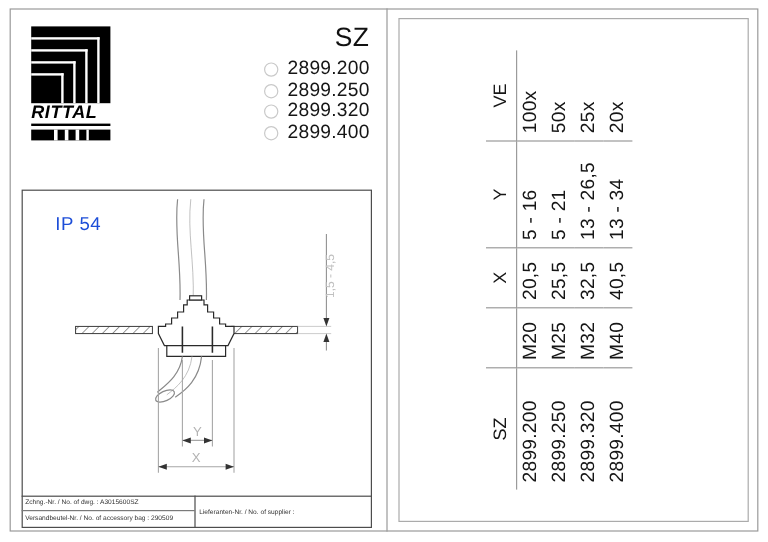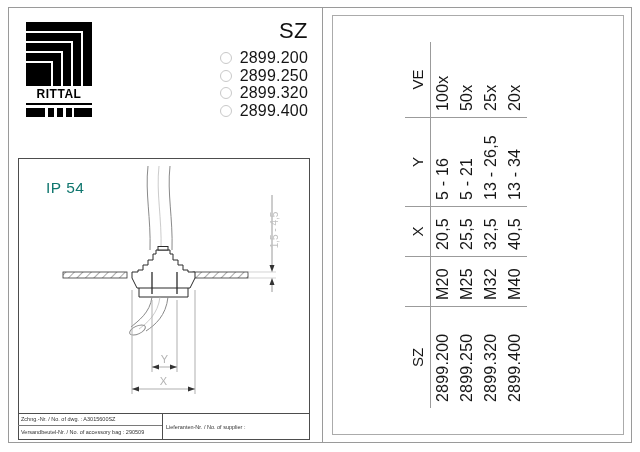--- a/index.html
+++ b/index.html
@@ -9,35 +9,35 @@
 
   
   .outer-border{left:8px;top:7px;width:622px;height:434px;border:1px solid #9a9a9a;}
   .page-divider{left:322px;top:7px;width:1px;height:436px;background:#9a9a9a;}
   .right-inner-border{left:332px;top:15px;width:290px;height:418px;border:1px solid #ababab;}
 
   
   .logo{left:26px;top:22px;width:66px;height:94px;}
   .logo-square{position:absolute;left:0;top:0;width:66px;height:64px;background:#000;}
   .logo-l{position:absolute;left:0;border-top:2px solid #fff;border-right:2px solid #fff;box-sizing:border-box;}
-  .logo-word{position:absolute;left:0;top:64px;width:66px;text-align:center;
-             font-weight:bold;font-size:12px;letter-spacing:.5px;line-height:16px;color:#000;}
+  .logo-word{position:absolute;left:0;top:64px;width:66px;text-align:left;
+             font-style:italic;font-weight:bold;font-size:15px;letter-spacing:.5px;line-height:16px;color:#000;}
   .logo-underline{position:absolute;left:0;top:81px;width:66px;height:2px;background:#000;}
   .logo-bar{position:absolute;left:0;top:86px;width:66px;height:9px;background:#000;}
   .logo-slit{position:absolute;top:0;width:2.5px;height:9px;background:#fff;}
 
   
   .page-title{left:180px;top:18px;width:128px;text-align:right;font-size:22px;font-weight:500;letter-spacing:.5px;color:#111;}
   .model-row{left:218px;width:90px;height:15px;display:flex;align-items:center;justify-content:flex-end;}
   .model-circle{width:10px;height:10px;border:1.5px solid #c9c9c9;border-radius:50%;margin-right:8px;flex:none;}
   .model-label{font-size:16px;color:#151515;letter-spacing:.2px;white-space:nowrap;}
 
   
   .drawing-frame{left:18px;top:158px;width:292px;height:282px;border:1px solid #4d4d4d;box-sizing:border-box;}
-  .ip-label{left:46px;top:179px;font-size:15.5px;letter-spacing:.5px;color:#0f766e;}
+  .ip-label{left:46px;top:179px;font-size:15.5px;letter-spacing:.5px;color:#1d4ed8;}
 
   
   .tb-topline{left:18px;top:413px;width:292px;height:1px;background:#4d4d4d;}
   .tb-midline{left:18px;top:425px;width:144px;height:1px;background:#7a7a7a;}
   .tb-vline{left:162px;top:413px;width:1px;height:27px;background:#4d4d4d;}
   .tb-text{font-size:5.5px;line-height:1.1;color:#333;white-space:nowrap;}
   .tb-cell1{left:21px;top:416px;width:140px;}
   .tb-cell2{left:21px;top:429px;width:140px;}
   .tb-cell3{left:166px;top:424px;width:142px;}
 

